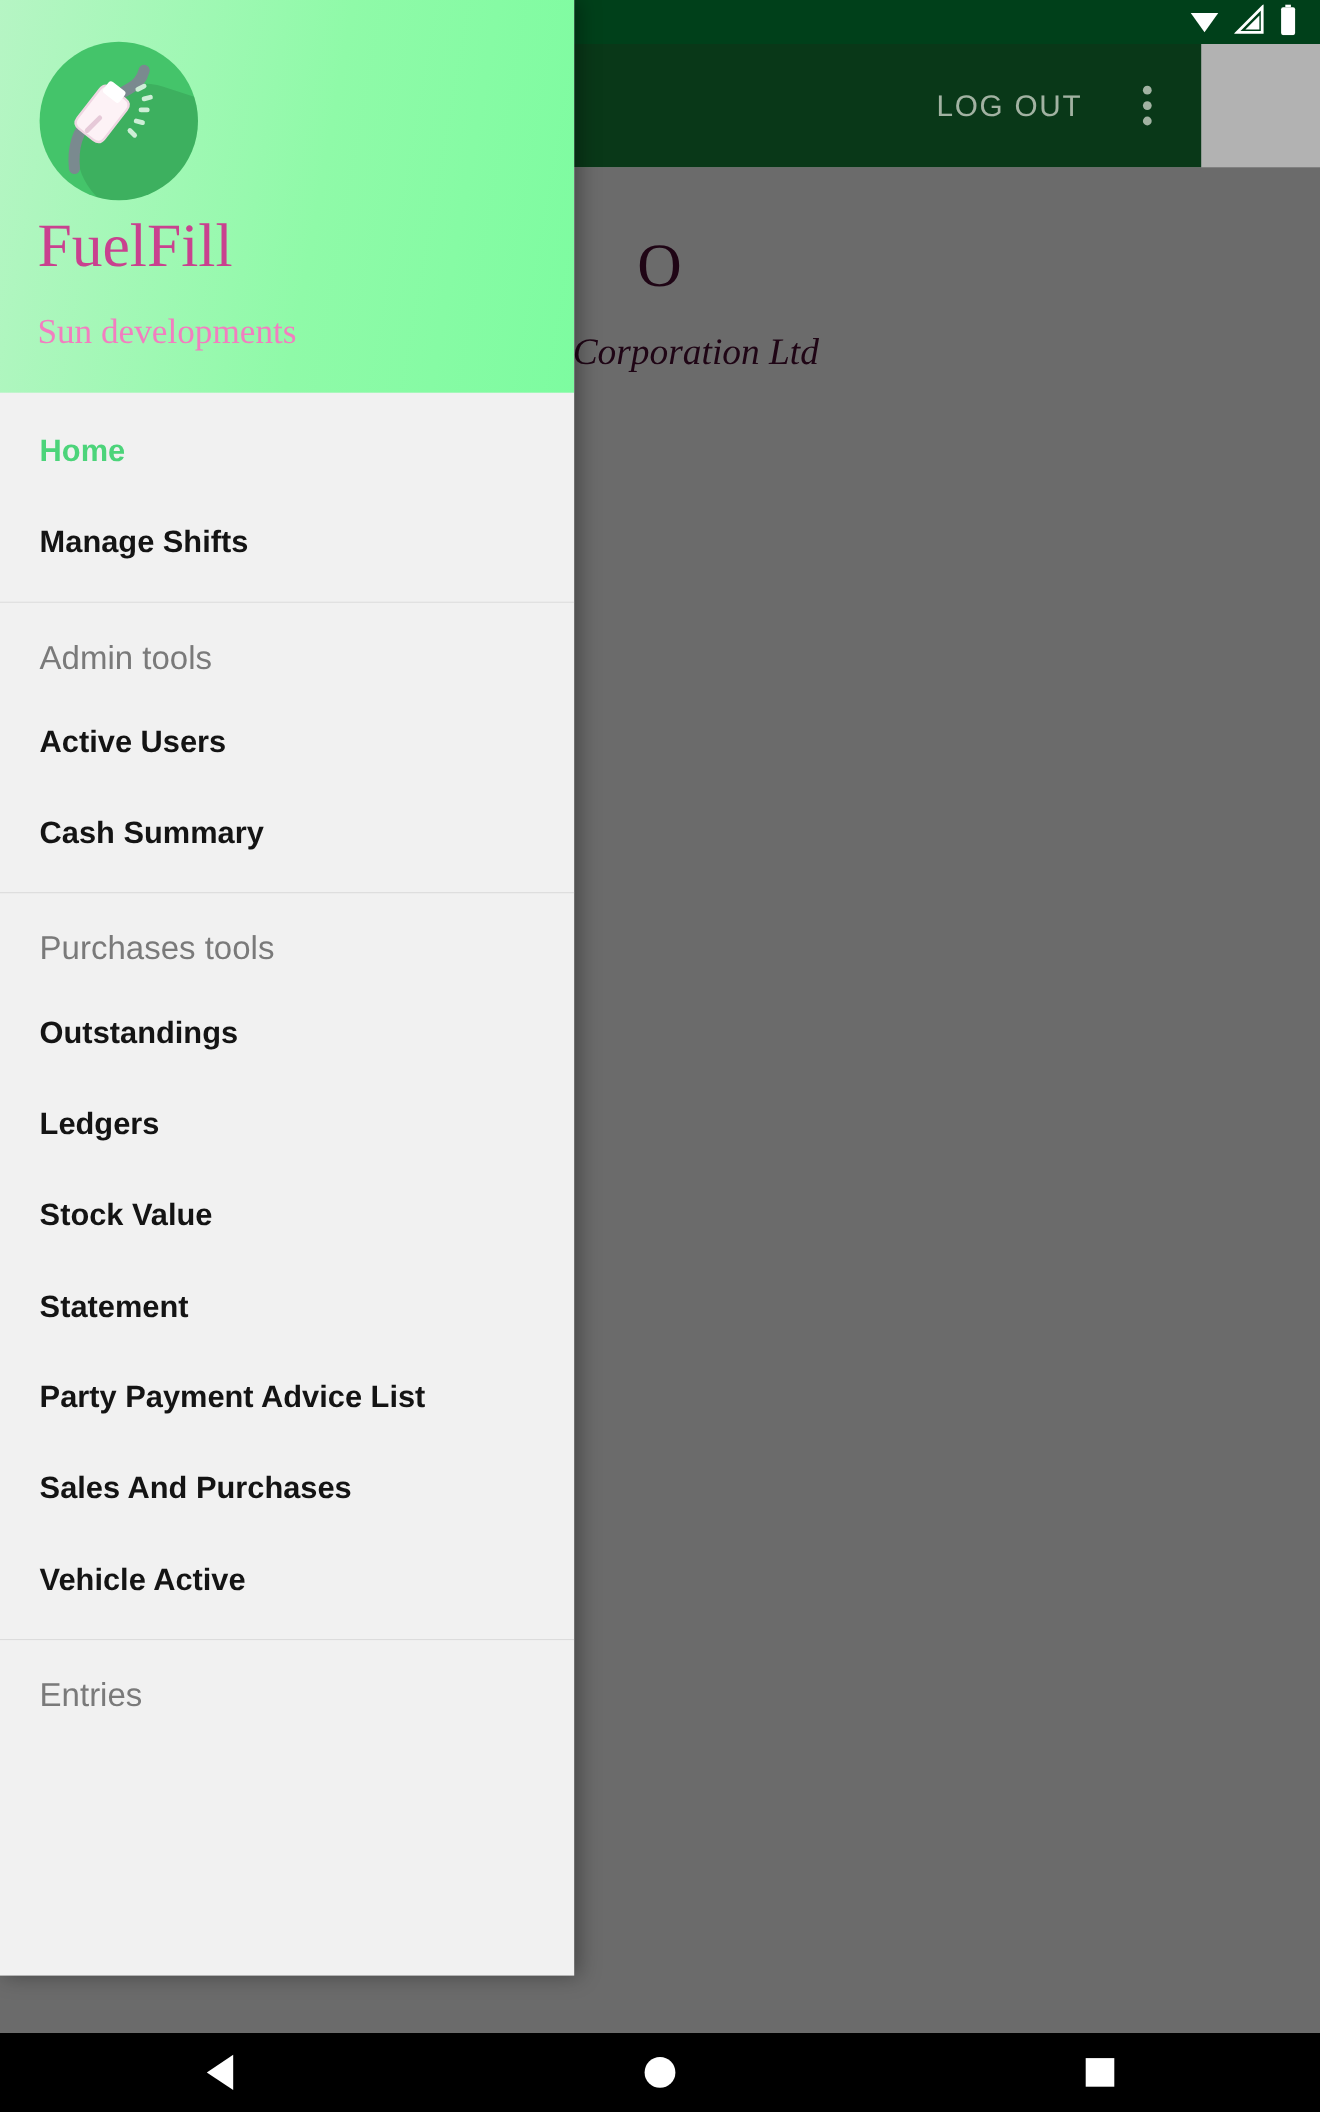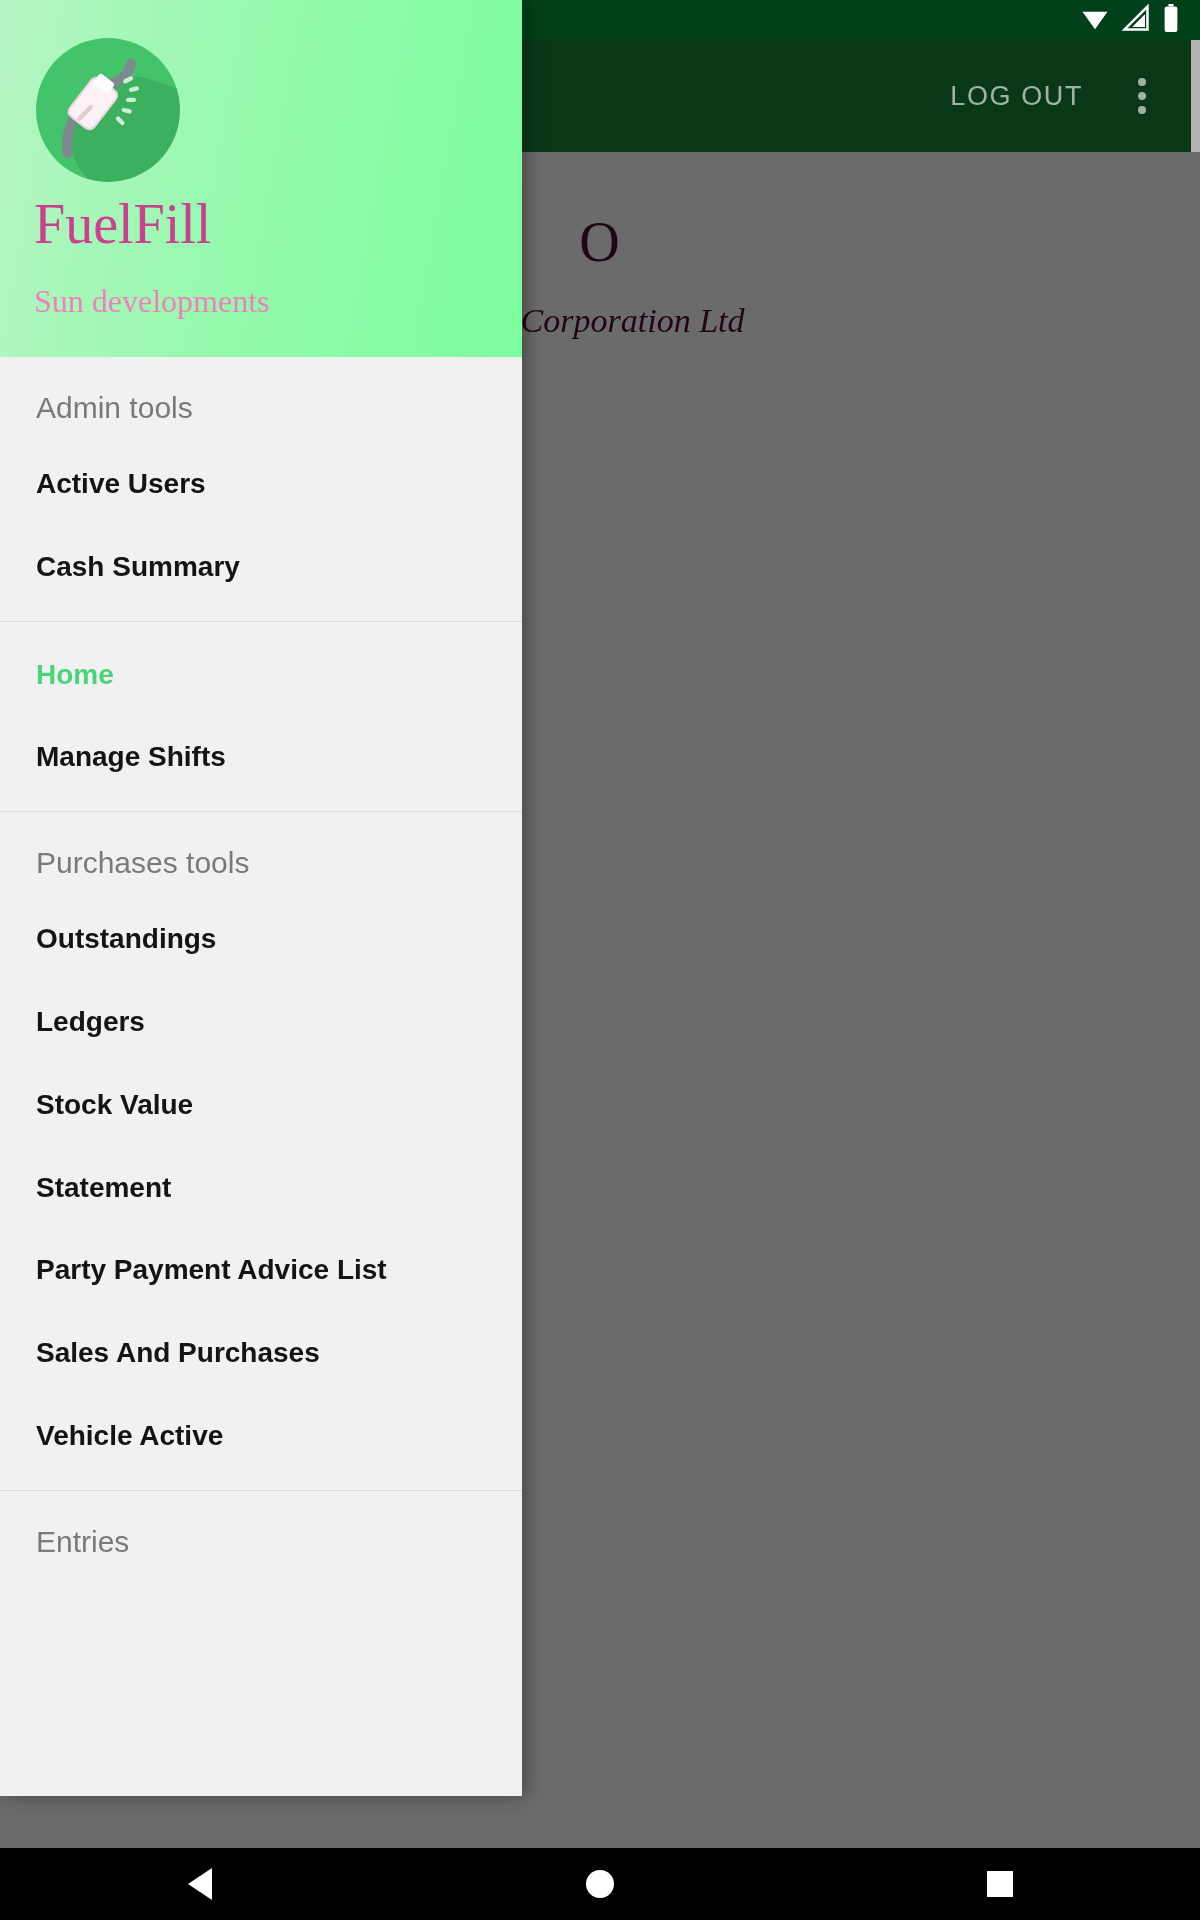--- a/index.html
+++ b/index.html
@@ -17,21 +17,21 @@
     position:absolute; top:0; left:0; width:1200px; height:40px;
     background:#00401a; display:flex; align-items:center;
     padding:0 20px; z-index:1;
   }
   #status-time { color:#ffffff; font-size:25px; letter-spacing:.3px; }
   .sb-left-icons { display:flex; align-items:center; gap:16px; margin-left:18px; }
   .sb-right { margin-left:auto; display:flex; align-items:center; gap:12px; }
   .sb-icon { display:block; }
 
   #app-bar {
-    position:absolute; top:40px; left:0; width:1191px; height:112px;
+    position:absolute; top:40px; left:0; width:1092px; height:112px;
     background:#0d5123; display:flex; align-items:center;
     justify-content:flex-end; padding-right:18px; gap:6px;
   }
   #logout-button {
     color:#e8ffe8; font-size:27px; letter-spacing:1.6px; font-weight:500;
     padding:16px 22px; background:transparent; border:none; cursor:pointer;
     font-family:"Liberation Sans", sans-serif;
   }
   #overflow-button {
     width:62px; height:62px; display:flex; flex-direction:column;
@@ -192,28 +192,28 @@
           </g>
         </svg>
       </div>
       <div id="app-title">FuelFill</div>
       <div id="app-subtitle">Sun developments</div>
     </div>
 
     <nav id="drawer-menu">
 
       <div class="drawer-section">
+        <div class="drawer-item active">Home</div>
+        <div class="drawer-item">Manage Shifts</div>
+      </div>
+
+      <div class="drawer-section">
         <div class="section-header">Admin tools</div>
         <div class="drawer-item">Active Users</div>
         <div class="drawer-item">Cash Summary</div>
-      </div>
-
-      <div class="drawer-section">
-        <div class="drawer-item active">Home</div>
-        <div class="drawer-item">Manage Shifts</div>
       </div>
 
       <div class="drawer-section">
         <div class="section-header">Purchases tools</div>
         <div class="drawer-item">Outstandings</div>
         <div class="drawer-item">Ledgers</div>
         <div class="drawer-item">Stock Value</div>
         <div class="drawer-item">Statement</div>
         <div class="drawer-item">Party Payment Advice List</div>
         <div class="drawer-item">Sales And Purchases</div>

